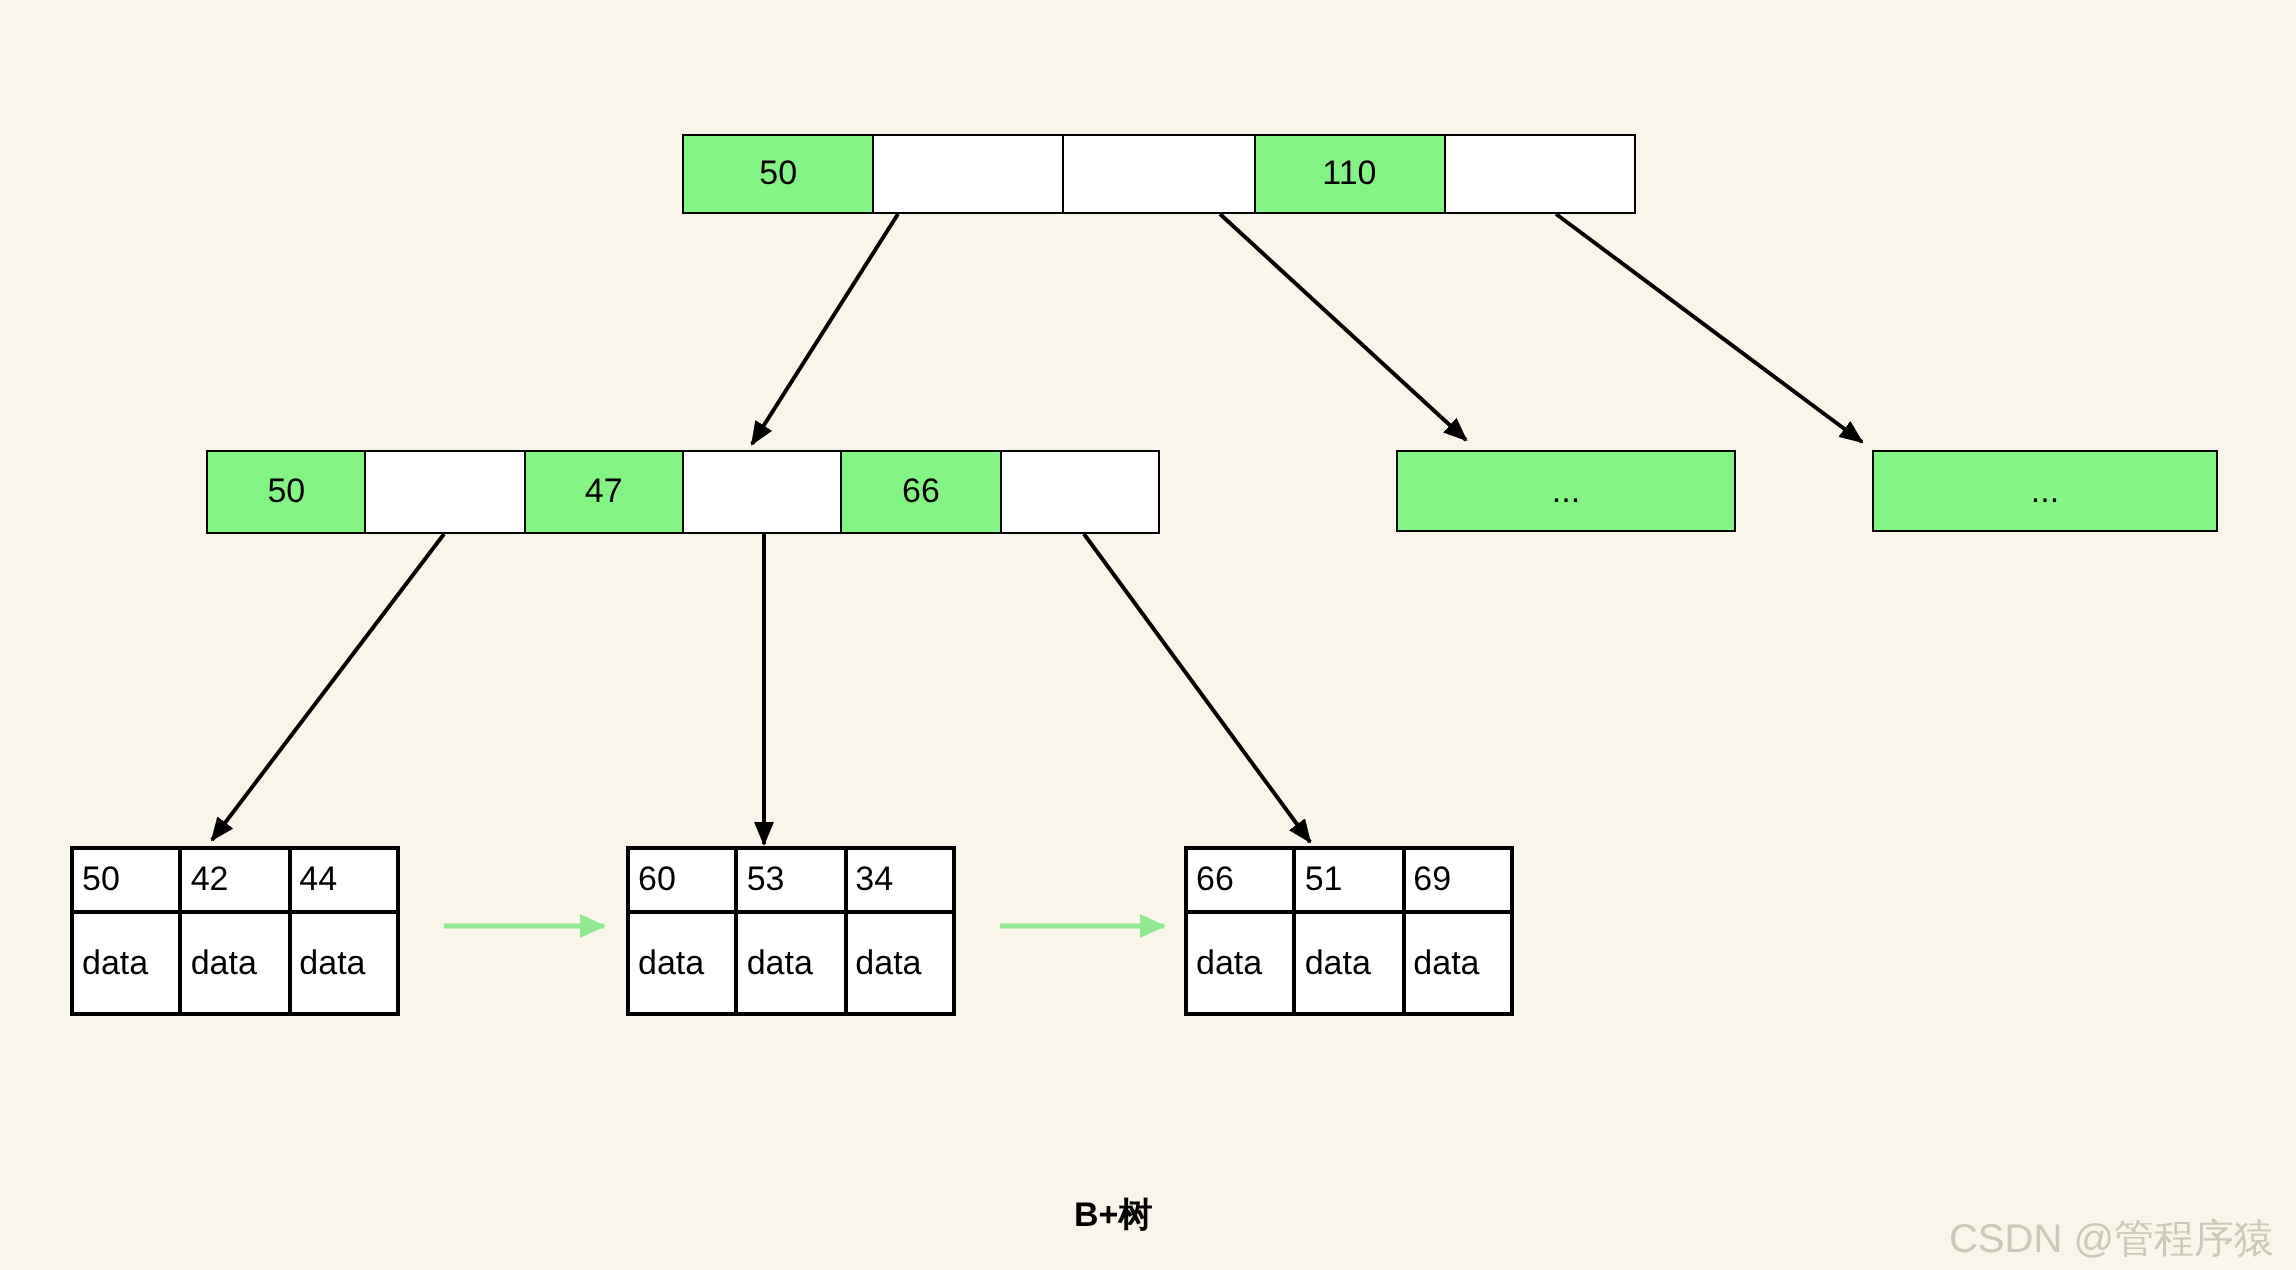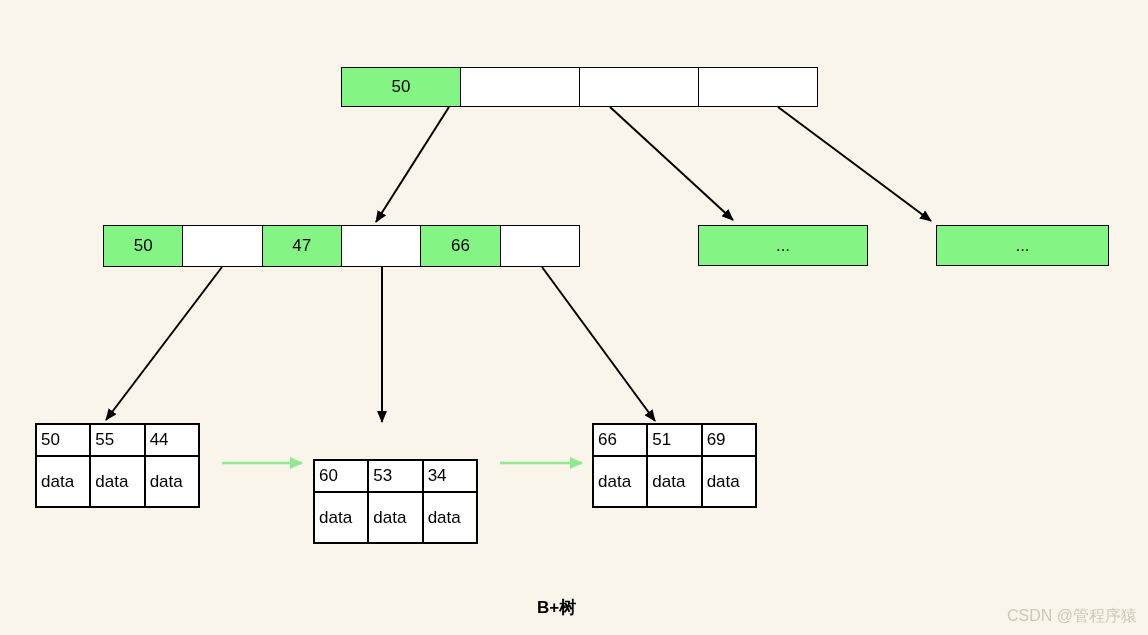--- a/index.html
+++ b/index.html
@@ -73,21 +73,21 @@
   .caption {
     position: absolute;
     left: 515px; top: 596px;
     font-size: 17px; font-weight: bold; color: var(--text);
     z-index: 2;
     margin-left: 22px;
   }
   .watermark {
     position: absolute;
     right: 11px; top: 606px;
-    font-size: 16px;
+    font-size: 20px;
     color: var(--watermark);
     z-index: 2;
   }
 </style>
 </head>
 <body>
 
 <div class="stage">
 
   <svg class="arrows" viewBox="0 0 1148 635">
@@ -109,45 +109,46 @@
     <line x1="542" y1="267" x2="655" y2="421" stroke-width="2" marker-end="url(#mblack)" stroke="#000000"></line>
 
     <line x1="222" y1="463" x2="302" y2="463" stroke-width="2.5" marker-end="url(#mgreen)" stroke="#90E890"></line>
     <line x1="500" y1="463" x2="582" y2="463" stroke-width="2.5" marker-end="url(#mgreen)" stroke="#90E890"></line>
   </svg>
 
   <div class="node" style="left:341px; top:67px; width:477px; height:40px;">
     <div class="ncell green">50</div>
     <div class="ncell"></div>
     <div class="ncell"></div>
+    <div class="ncell green">110</div>
     <div class="ncell"></div>
   </div>
 
   <div class="node" style="left:103px; top:225px; width:477px; height:42px;">
     <div class="ncell green">50</div>
     <div class="ncell"></div>
     <div class="ncell green">47</div>
     <div class="ncell"></div>
     <div class="ncell green">66</div>
     <div class="ncell"></div>
   </div>
 
   <div class="ellipsis-node" style="left:698px; top:225px; width:170px; height:41px;">...</div>
   <div class="ellipsis-node" style="left:936px; top:225px; width:173px; height:41px;">...</div>
 
   <div class="leaf" style="left:35px; top:423px;">
     <div class="lcell">50</div>
-    <div class="lcell">55</div>
+    <div class="lcell">42</div>
     <div class="lcell">44</div>
     <div class="lcell">data</div>
     <div class="lcell">data</div>
     <div class="lcell">data</div>
   </div>
 
-  <div class="leaf" style="left:313px; top:423px;margin-top:36px;">
+  <div class="leaf" style="left:313px; top:423px;">
     <div class="lcell">60</div>
     <div class="lcell">53</div>
     <div class="lcell">34</div>
     <div class="lcell">data</div>
     <div class="lcell">data</div>
     <div class="lcell">data</div>
   </div>
 
   <div class="leaf" style="left:592px; top:423px;">
     <div class="lcell">66</div>

